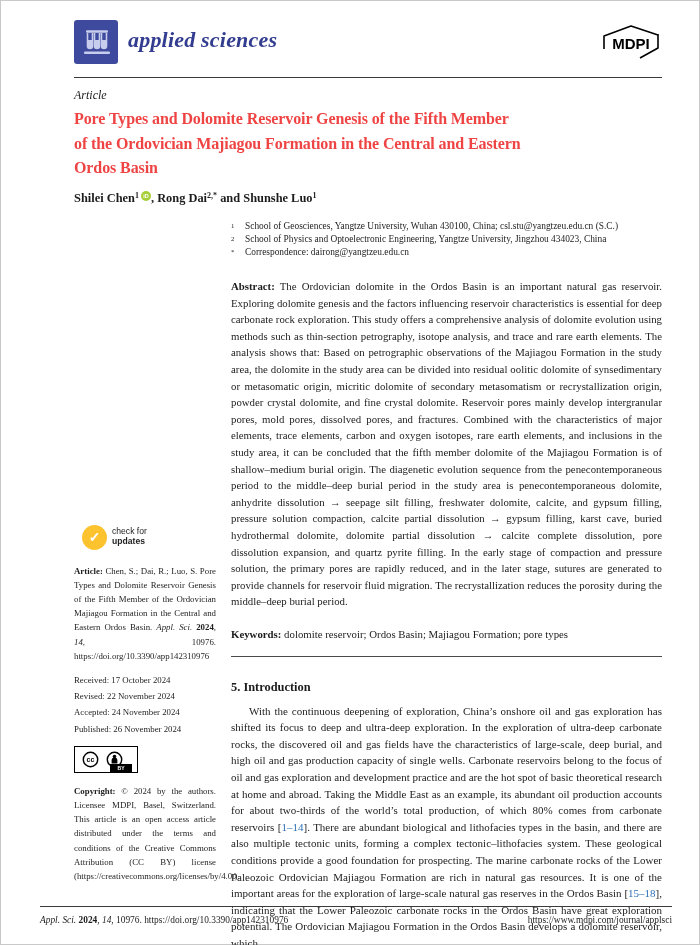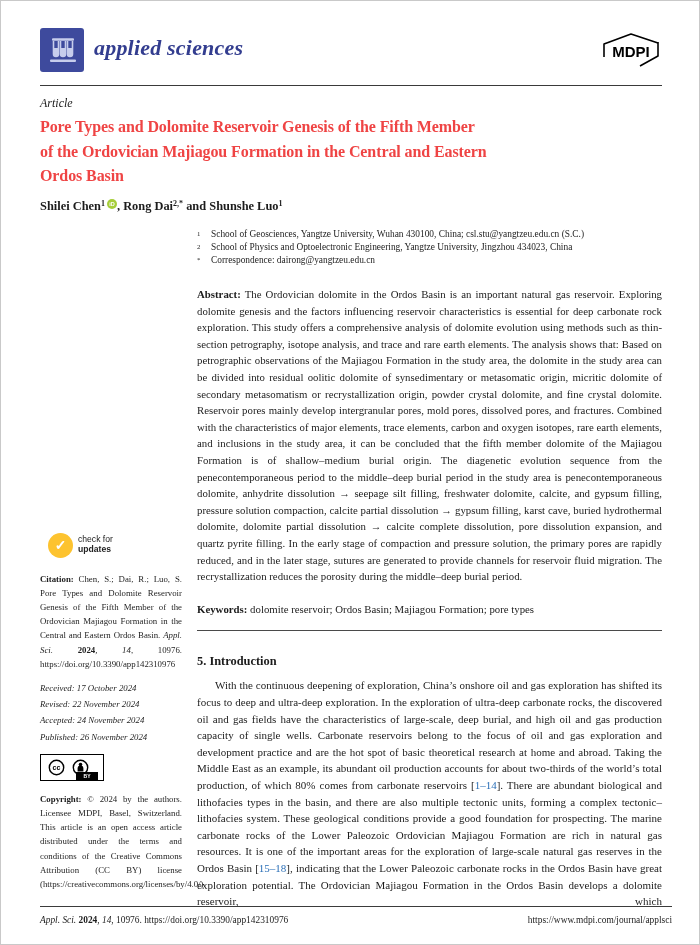--- a/index.html
+++ b/index.html
@@ -4,21 +4,21 @@
 <style>
   * { box-sizing: border-box; margin: 0; padding: 0; }
   html, body { width: 700px; height: 945px; background: #ffffff; }
   body {
     font-family: "Liberation Serif", serif;
     color: #1c1c1c;
     position: relative;
     overflow: hidden;
     box-shadow: inset 0 0 0 1px #c9c9c9;
   }
-  .page { padding: 28px 38px 0 40px; height: 945px; }
+  .page { padding: 20px 38px 0 40px; height: 945px; margin-left: 34px; }
 
   
   .jheader { display: flex; justify-content: space-between; align-items: flex-start; }
   .brand { display: flex; align-items: center; gap: 10px; cursor: pointer; }
   .logo-box {
     width: 44px; height: 44px; background: #3e4a9d; border-radius: 3px;
     display: flex; align-items: center; justify-content: center; flex-shrink: 0;
   }
   .brand-name {
     font-style: italic; font-weight: bold; font-size: 22px; color: #333d8f;
@@ -72,21 +72,21 @@
   .check-circle {
     width: 25px; height: 25px; border-radius: 50%; background: #fdc32f;
     color: #fff; display: flex; align-items: center; justify-content: center;
     font-size: 14px; font-weight: bold; font-family: "Liberation Sans", sans-serif; flex-shrink: 0;
   }
   .badge-text { font-family: "Liberation Sans", sans-serif; font-size: 8.6px; line-height: 9.6px; color: #222; }
   .badge-text .b2 { font-weight: bold; }
 
   .citation { margin-top: 14px; line-height: 14.2px; text-align: justify; }
   .citation b { font-weight: bold; }
-  .history { margin-top: 9px; line-height: 16.2px; font-style: italic; }
+  .history { margin-top: 9px; line-height: 16.2px; }
   .cc-badge {
     margin-top: 9px; width: 64px; height: 27px; border: 1.6px solid #000;
     position: relative; display: flex; align-items: center; gap: 7px;
     padding-left: 7px; background: #fff; cursor: pointer;
   }
   .by-bar {
     position: absolute; bottom: 0; right: 5px; width: 22px; height: 8px;
     background: #000; color: #fff; font-size: 5px; font-weight: bold;
     font-family: "Liberation Sans", sans-serif;
     display: flex; align-items: center; justify-content: center;
@@ -150,21 +150,21 @@
     <aside class="sidebar">
       <div class="sidebar-inner">
         <div class="updates-badge">
           <span class="check-circle">✓</span>
           <span class="badge-text">
             <span class="b1">check for</span><br>
             <span class="b2">updates</span>
           </span>
         </div>
 
-        <p class="citation"><b>Citation:</b><span> Chen, S.; Dai, R.; Luo, S. Pore Types and Dolomite Reservoir Genesis of the Fifth Member of the Ordovician Majiagou Formation in the Central and Eastern Ordos Basin. </span><i>Appl. Sci. </i><b>2024</b><i>, 14</i><span>, 10976. https://doi.org/10.3390/app142310976</span></p>
+        <p class="citation"><b>Article:</b><span> Chen, S.; Dai, R.; Luo, S. Pore Types and Dolomite Reservoir Genesis of the Fifth Member of the Ordovician Majiagou Formation in the Central and Eastern Ordos Basin. </span><i>Appl. Sci. </i><b>2024</b><i>, 14</i><span>, 10976. https://doi.org/10.3390/app142310976</span></p>
 
         <div class="history">
           <div>Received: 17 October 2024</div>
           <div>Revised: 22 November 2024</div>
           <div>Accepted: 24 November 2024</div>
           <div>Published: 26 November 2024</div>
         </div>
 
         <div class="cc-badge">
           <svg width="17" height="17" viewBox="0 0 17 17">

